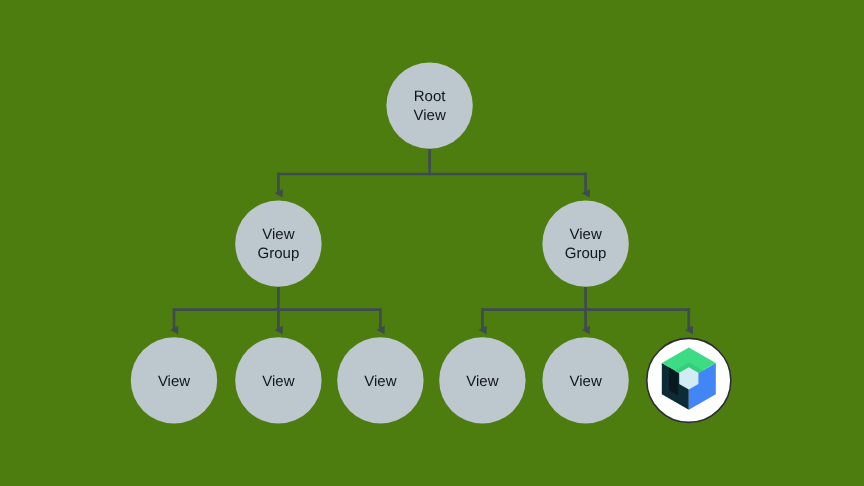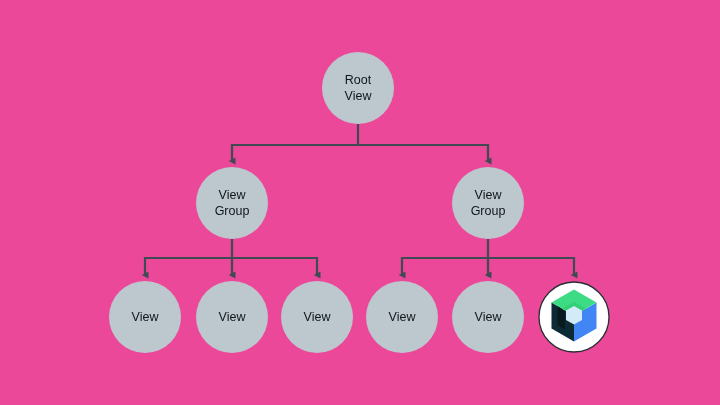--- a/index.html
+++ b/index.html
@@ -11,21 +11,21 @@
   body {
     width: 720px;
     height: 405px;
     overflow: hidden;
     font-family: "Liberation Sans", sans-serif;
   }
   #diagram-root {
     position: relative;
     width: 720px;
     height: 405px;
-    background: #ec4899;
+    background: #4d7c0f;
   }
   svg.diagram-canvas {
     position: absolute;
     left: 0;
     top: 0;
     width: 720px;
     height: 405px;
     display: block;
   }
   .node-label {

